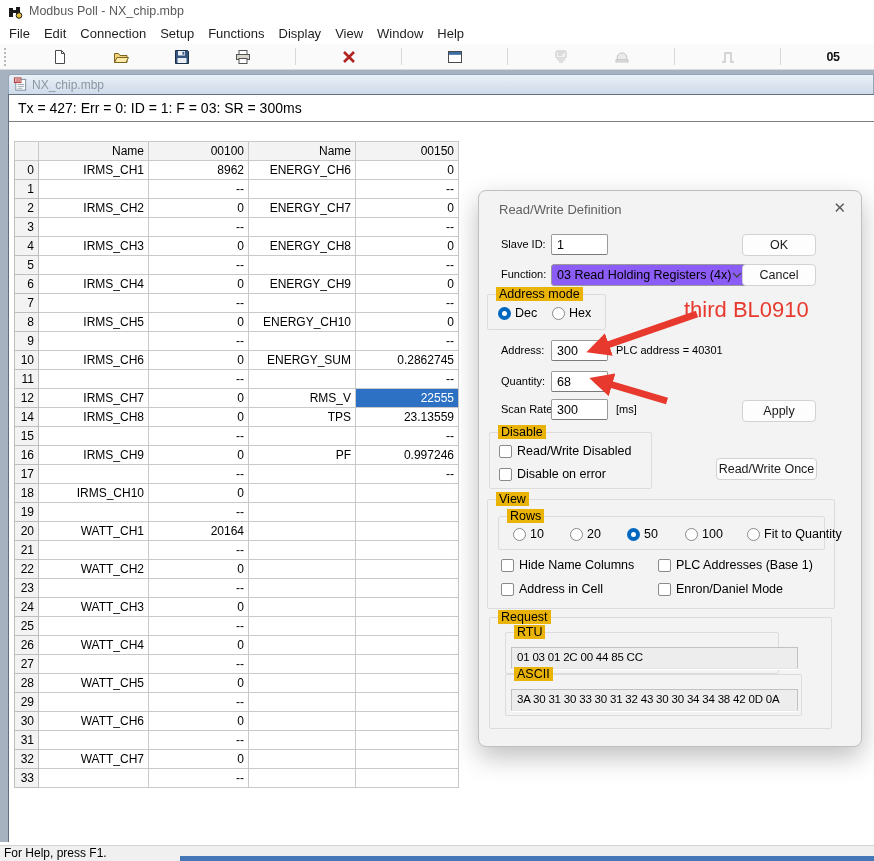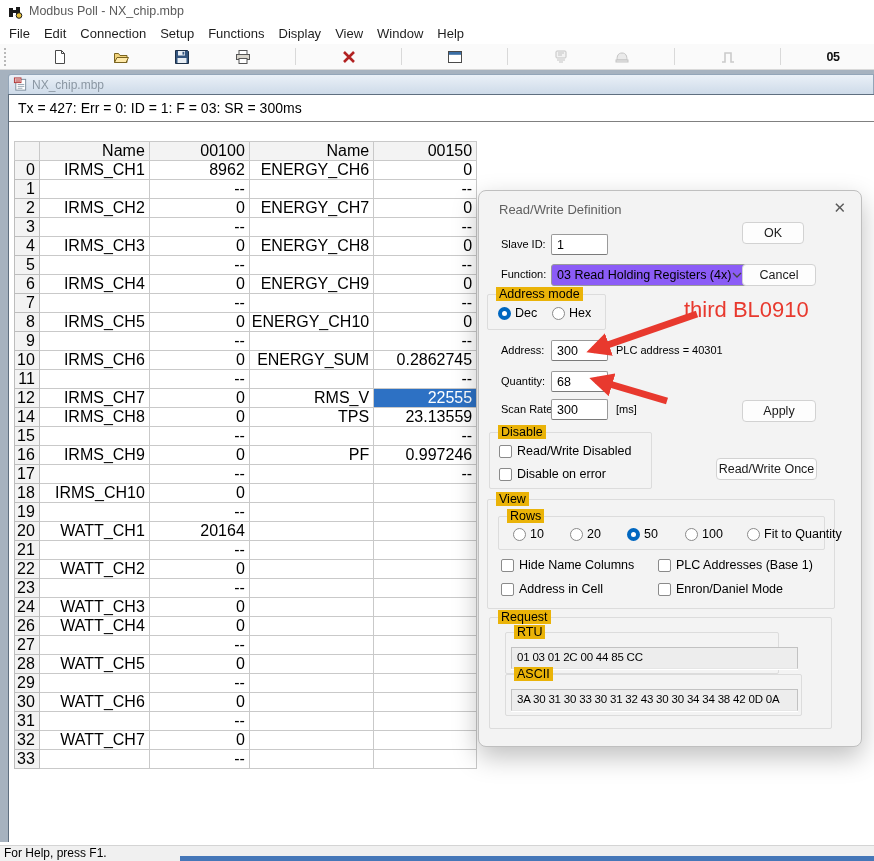--- a/index.html
+++ b/index.html
@@ -37,21 +37,21 @@
     border:1px solid #93a5b8; border-bottom:none; border-radius:3px 0 0 0;
     display:flex; align-items:center; padding-left:4px; }
   .doc-icon { width:15px; height:15px; margin-right:4px; }
   .doc-icon svg { width:15px; height:15px; display:block; }
   .child-name { font-size:12px; color:#8b97a3; }
   .child-body { position:absolute; left:0; top:20px; right:0; bottom:0; background:#fff;
     border-left:1px solid #5f6f80; border-top:1px solid #5f6f80; overflow:hidden; }
   .txline { height:27px; line-height:27px; padding-left:9px; font-size:14px; color:#000;
     border-bottom:1px solid #808080; }
 
-  .grid { border-collapse:collapse; margin:19px 0 0 5px; table-layout:fixed; font-size:16px; }
+  .grid { border-collapse:collapse; margin:19px 0 0 5px; table-layout:fixed; font-size:12px; }
   .grid th, .grid td { border:1px solid #c9c9c9; height:19px; padding:0 4px 0 2px;
     text-align:right; overflow:hidden; white-space:nowrap; font-weight:normal; }
   .grid thead th { background:#f3f3f3; }
   .grid .rn { background:#f3f3f3; border-color:#bdbdbd; }
   .grid td.sel { background:var(--sel,#2d71c4); color:#fff; }
 
   
   .dialog { position:absolute; left:478px; top:190px; width:384px; height:557px; background:#f3f3f3;
     border:1px solid #bfbfbf; border-radius:8px; box-shadow:0 10px 26px rgba(0,0,0,0.25); z-index:10; }
   .dlg-title { position:absolute; left:20px; top:11px; font-size:13px; color:#606060; }
@@ -435,20 +435,27 @@
                 <td></td>
               </tr>
               <tr>
                 <th class="rn">24</th>
                 <td>WATT_CH3</td>
                 <td>0</td>
                 <td></td>
                 <td></td>
               </tr>
               <tr>
+                <th class="rn">25</th>
+                <td></td>
+                <td>--</td>
+                <td></td>
+                <td></td>
+              </tr>
+              <tr>
                 <th class="rn">26</th>
                 <td>WATT_CH4</td>
                 <td>0</td>
                 <td></td>
                 <td></td>
               </tr>
               <tr>
                 <th class="rn">27</th>
                 <td></td>
                 <td>--</td>
@@ -503,21 +510,21 @@
     </div>
   </div>
 </div>
 
 <div class="dialog">
   <span class="dlg-title">Read/Write Definition</span>
   <span class="dlg-close">✕</span>
 
   <span class="dlabel" style="left:22px;top:47px">Slave ID:</span>
   <input class="field" style="left: 72px; top: 43px; width: 57px;" value="1">
-  <button class="btn" style="left:263px;top:31px;width:62px;height:22px">OK</button>
+  <button class="btn" style="left:263px;top:43px;width:74px;height:22px">OK</button>
 
   <span class="dlabel" style="left:22px;top:77px">Function:</span>
   <div class="select" style="left:72px;top:73px;width:197px;height:22px">
     <span>03 Read Holding Registers (4x)</span>
     <span class="chev">
       <svg viewBox="0 0 10 10">
           <path d="M1 3l4 4 4-4" fill="none" stroke="#444" stroke-width="1.3"></path>
         </svg>
     </span>
   </div>

